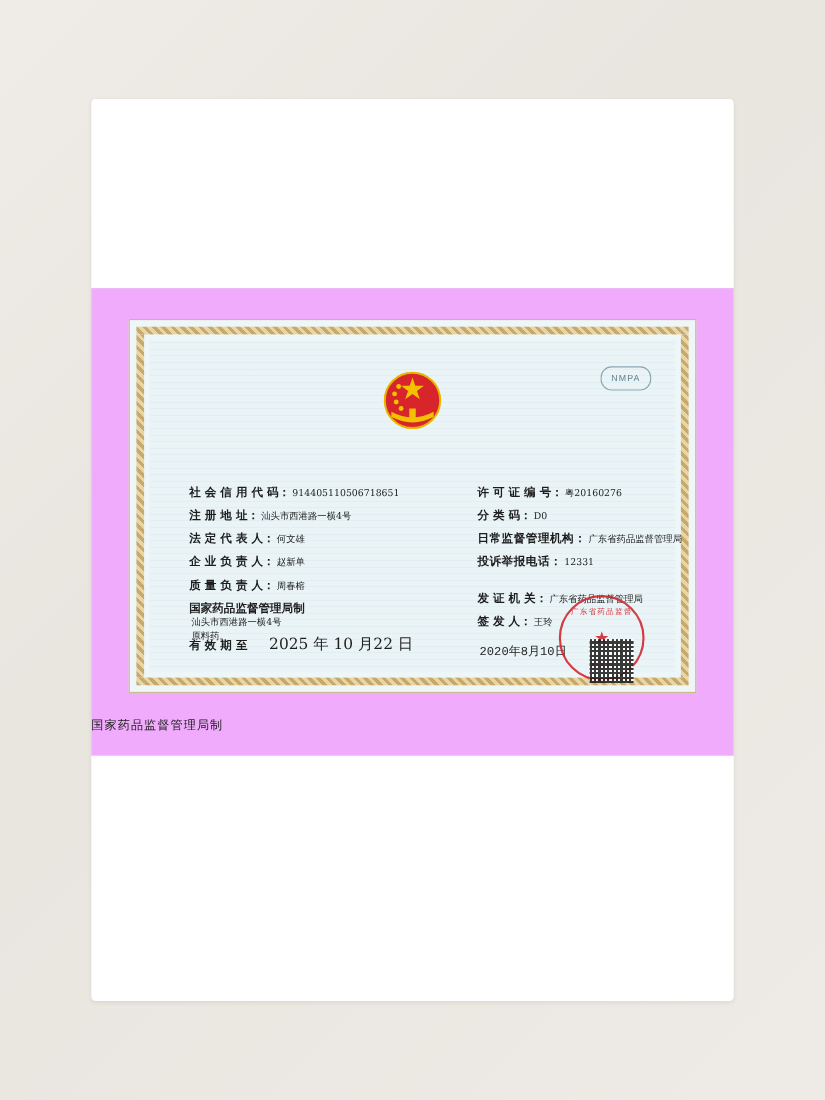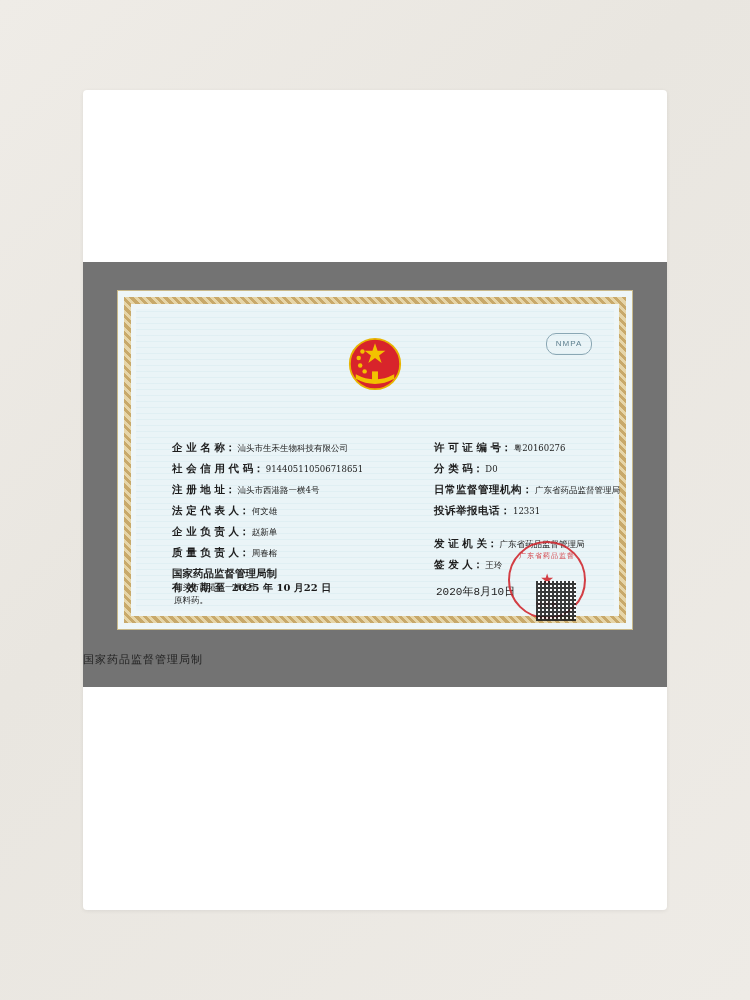--- a/index.html
+++ b/index.html
@@ -25,21 +25,21 @@
     width: 584px; height: 820px;
     background: #ffffff;
     border-radius: 4px;
     box-shadow: 0 1px 4px rgba(0,0,0,0.07);
   }
   
   .cert-wrap {
     position: absolute;
     left: 83px; top: 262px;
     width: 584px; height: 425px;
-    background: #737373;
+    background: #f0abfc;
     overflow: hidden;
   }
   .cert {
     position: absolute;
     left: 34px; top: 28px;
     width: 516px; height: 340px;
     background: #eef6f8;
     border: 1px solid #c9b98a;
     box-sizing: border-box;
   }
@@ -194,21 +194,21 @@
   }
   .valid-row {
     position: absolute;
     left: 36px;
     bottom: 16px;
     font-size: 10.5px;
     color: #1d1d1d;
     font-family: "DejaVu Serif", serif;
     font-weight: 600;
   }
-  .valid-row .v { font-weight: bold; font-size: 10px; margin-left: 3px; }
+  .valid-row .v { font-weight: normal; font-size: 14px; margin-left: 16px; }
   .footer-line {
     position: absolute;
     left: 0; right: 0;
     top: 390px;
     font-size: 11px;
     color: #222;
     letter-spacing: 1px;
     font-family: Liberation Mono, monospace;
   }
   .divider-top {
@@ -245,24 +245,20 @@
         <rect x="46" y="60" width="8" height="12" fill="#f2c200"></rect>
       </svg>
 
       <div class="nmpa-badge">NMPA</div>
 
 
       <div class="cols">
 
         <div class="col-left">
           <div class="row">
-            <span class="lbl">企 业 名 称：</span>
-            <span class="val">汕头市生禾生物科技有限公司</span>
-          </div>
-          <div class="row">
             <span class="lbl">社 会 信 用 代 码：</span>
             <span class="val">914405110506718651</span>
           </div>
           <div class="row">
             <span class="lbl">注 册 地 址：</span>
             <span class="val">汕头市西港路一横4号</span>
           </div>
           <div class="row">
             <span class="lbl">法 定 代 表 人：</span>
             <span class="val">何文雄</span>

